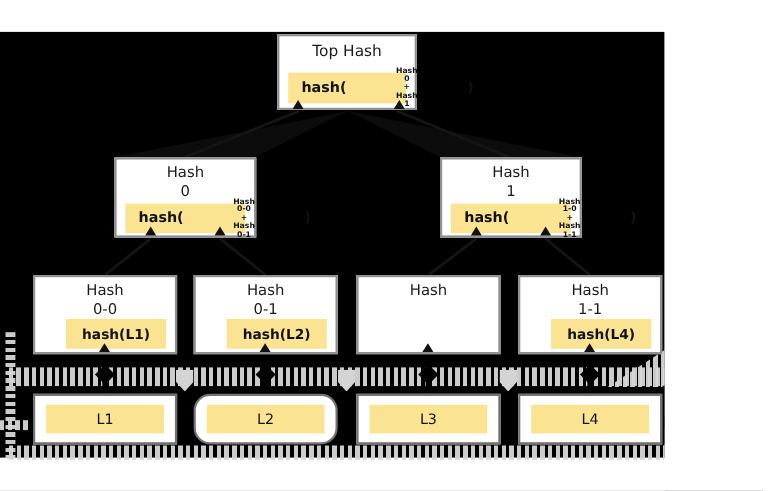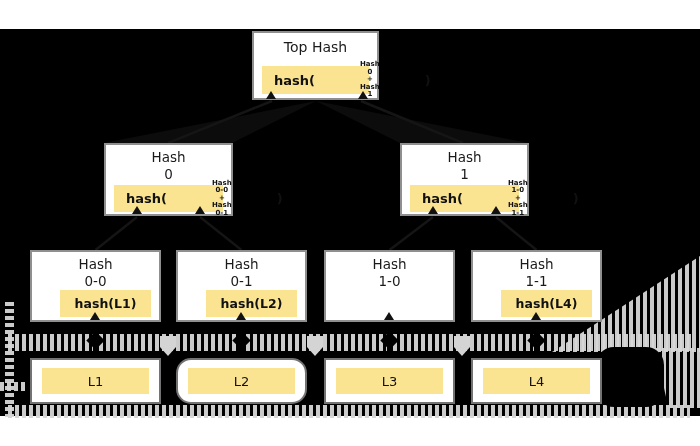--- a/index.html
+++ b/index.html
@@ -1,16 +1,16 @@
 <!DOCTYPE html>
 <html><head>
 <meta charset="utf-8">
 <style>
   html,body{margin:0;padding:0;background:#ffffff;}
-  .canvas{position:relative;width:700px;height:446px;background:#ffffff;overflow:hidden;
+  .canvas{position:relative;width:604px;height:446px;background:#ffffff;overflow:hidden;
           font-family:"DejaVu Sans","Liberation Sans",sans-serif;color:#111111;}
   .field{position:absolute;left:0;top:29px;width:700px;height:387px;background:#000000;z-index:0;}
   .arrows{position:absolute;left:0;top:0;z-index:1;}
 
   
   .dash-h{position:absolute;z-index:2;
     background-image:repeating-linear-gradient(90deg,#d6d6d6 0px,#d6d6d6 4px,rgba(0,0,0,0) 4px,rgba(0,0,0,0) 7px);
     filter:blur(0.6px);opacity:.95;}
   .dash-v{position:absolute;z-index:2;
     background-image:repeating-linear-gradient(180deg,#d6d6d6 0px,#d6d6d6 4px,rgba(0,0,0,0) 4px,rgba(0,0,0,0) 7px);
@@ -153,21 +153,20 @@
       <div>Hash</div>
       <div>0-1</div>
     </div>
     <div class="formula-simple" style="top:38px;height:27px;">hash(L2)</div>
   </div>
   <div class="caret" style="left:236px;top:312px;"></div>
 
   <div class="node" style="left:324px;top:250px;width:131px;height:72px;">
     <div class="node-title two">
       <div>Hash</div>
-      <div>1-0</div>
     </div>
   </div>
   <div class="caret" style="left:384px;top:312px;"></div>
 
   <div class="node" style="left:471px;top:250px;width:131px;height:72px;">
     <div class="node-title two">
       <div>Hash</div>
       <div>1-1</div>
     </div>
     <div class="formula-simple" style="top:38px;height:27px;">hash(L4)</div>

